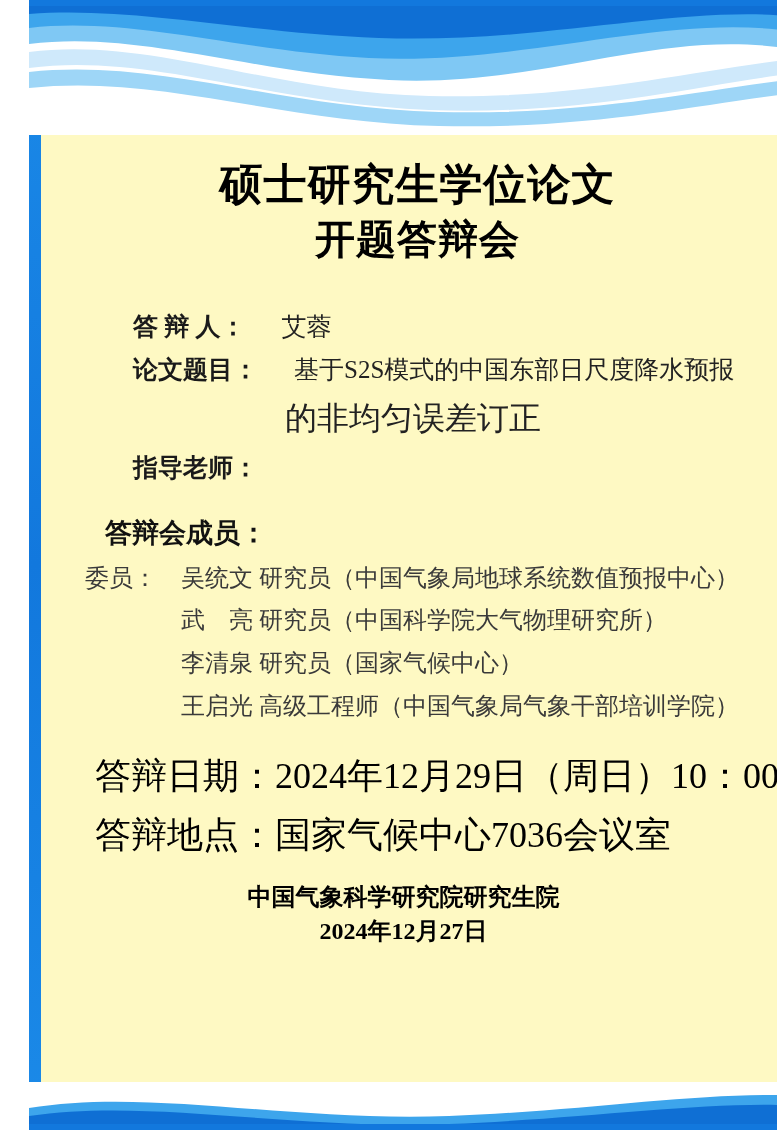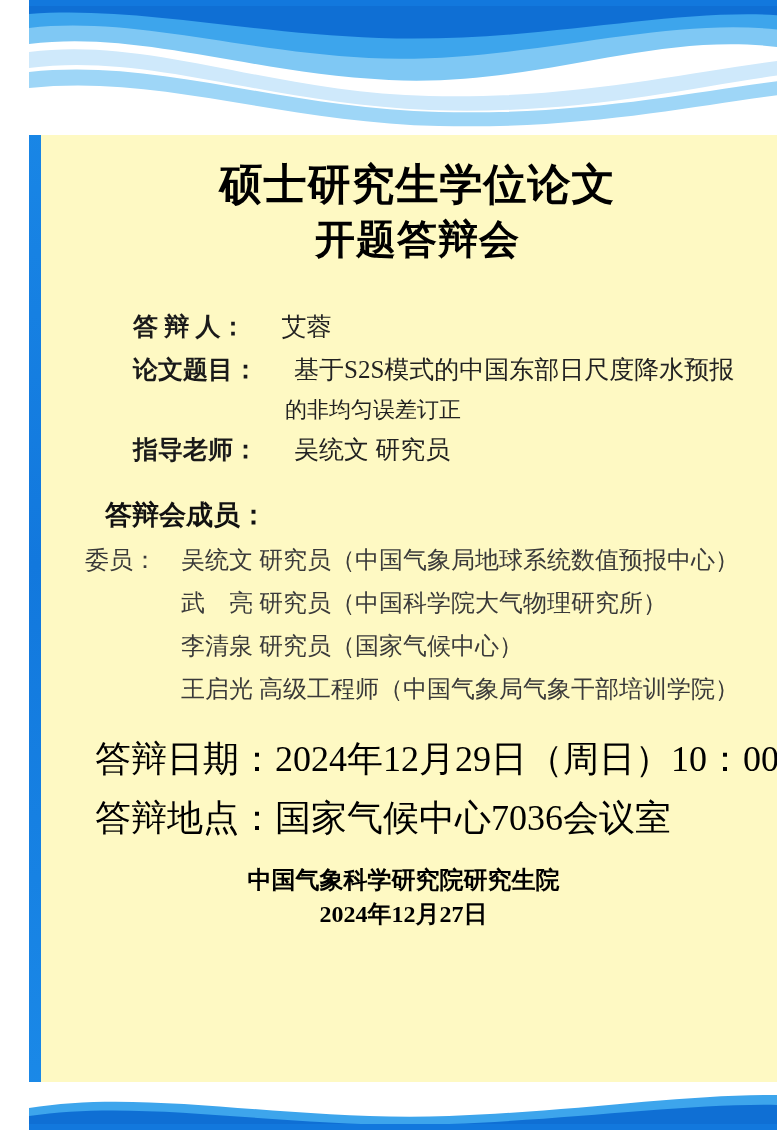--- a/index.html
+++ b/index.html
@@ -89,21 +89,21 @@
   .info-label {
     white-space: nowrap;
     font-weight: bold;
   }
   .info-value {
     font-weight: normal;
     color: #222;
   }
   .info-cont {
     padding-left: 152px;
-    font-size: 22px;
+    font-size: 32px;
     line-height: 1.72;
     color: #222;
   }
 
   .members-title {
     margin-top: 26px;
     padding-left: 64px;
     font-size: 27px;
     font-weight: bold;
     color: #111;
@@ -182,21 +182,20 @@
         <span class="info-label">答 辩 人：</span>
         <span class="info-value">艾蓉</span>
       </div>
       <div class="info-row">
         <span class="info-label">论文题目：</span>
         <span class="info-value">基于S2S模式的中国东部日尺度降水预报</span>
       </div>
       <div class="info-cont">的非均匀误差订正</div>
       <div class="info-row">
         <span class="info-label">指导老师：</span>
-        <span class="info-value">吴统文  研究员</span>
       </div>
     </div>
 
     <div class="members-title">答辩会成员：</div>
 
     <div class="member-rows">
       <div class="member-row">
         <span class="member-label wide">委员：</span>
         <span class="member-text">吴统文  研究员（中国气象局地球系统数值预报中心）</span>
       </div>

